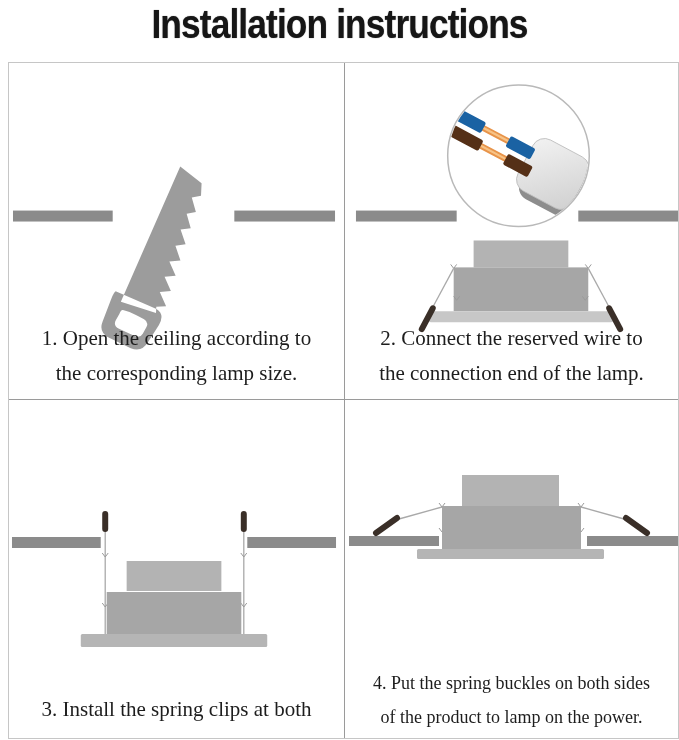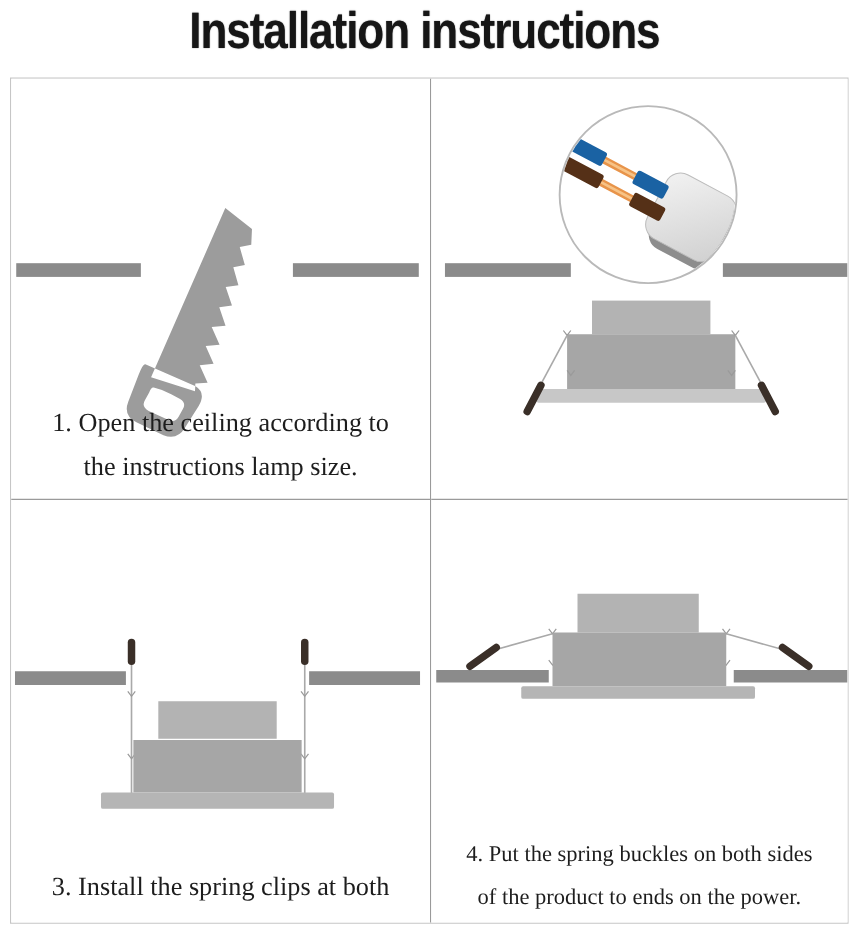--- a/index.html
+++ b/index.html
@@ -82,21 +82,21 @@
           Q 18,46 6,46
           L -18,44
           Q -30,43 -30,31
           L -30,8
           Q -30,-2 -28,-2 Z
           M -15,13 Q -8,12 0,13 L 8,14 Q 14,15 13,21 L 12,28 Q 11,34 4,33 L -12,32 Q -19,31 -18,25 L -17,18 Q -17,13 -15,13 Z"></path>
       </g>
     </svg>
     <div class="caption cap-1">
       <span class="cap-line">1. Open the ceiling according to</span>
-      <span class="cap-line">the instructions lamp size.</span>
+      <span class="cap-line">the corresponding lamp size.</span>
     </div>
   </div>
 
   <div class="cell cell-2">
     <svg viewBox="0 0 334 337" preserveAspectRatio="none">
       <defs>
         <linearGradient id="gradConn" x1="0" y1="0" x2="1" y2="1">
           <stop offset="0" stop-color="#f3f3f3"></stop>
           <stop offset="1" stop-color="#cfcfcf"></stop>
         </linearGradient>
@@ -139,20 +139,24 @@
 
           <g>
             <rect class="c-copper" x="-40" y="6" width="32" height="6" rx="2"></rect>
             <rect class="c-copper-hi" x="-40" y="7.8" width="32" height="2.2" rx="1"></rect>
             <rect class="c-brown" x="-72" y="3" width="34" height="12" rx="2"></rect>
             <rect class="c-brown" x="-10" y="3" width="28" height="12" rx="2"></rect>
           </g>
         </g>
       </g>
     </svg>
+    <div class="caption cap-2">
+      <span class="cap-line">2. Connect the reserved wire to</span>
+      <span class="cap-line">the connection end of the lamp.</span>
+    </div>
   </div>
 
   <div class="cell cell-3">
     <svg viewBox="0 0 336 338" preserveAspectRatio="none">
       <rect class="c-ceiling" x="3" y="137" width="89" height="11"></rect>
       <rect class="c-ceiling" x="239" y="137" width="89" height="11"></rect>
 
       <line class="c-wireline" x1="96.5" y1="130" x2="96.5" y2="235"></line>
       <line class="c-wireline" x1="235.5" y1="130" x2="235.5" y2="235"></line>
       <line class="c-clip" x1="96.5" y1="114" x2="96.5" y2="129"></line>
@@ -188,17 +192,17 @@
       <polyline class="c-chev" points="233,128 236,132 239,128"></polyline>
 
       <g>
         <rect class="c-driver" x="117" y="75" width="97" height="31"></rect>
         <rect class="c-body" x="97" y="106" width="139" height="43"></rect>
         <rect class="c-flange" x="72" y="149" width="187" height="10" rx="1.5"></rect>
       </g>
     </svg>
     <div class="caption cap-4">
       <span class="cap-line">4. Put the spring buckles on both sides</span>
-      <span class="cap-line">of the product to ends on the power.</span>
+      <span class="cap-line">of the product to lamp on the power.</span>
     </div>
   </div>
 
 </div>
 
 </body></html>

